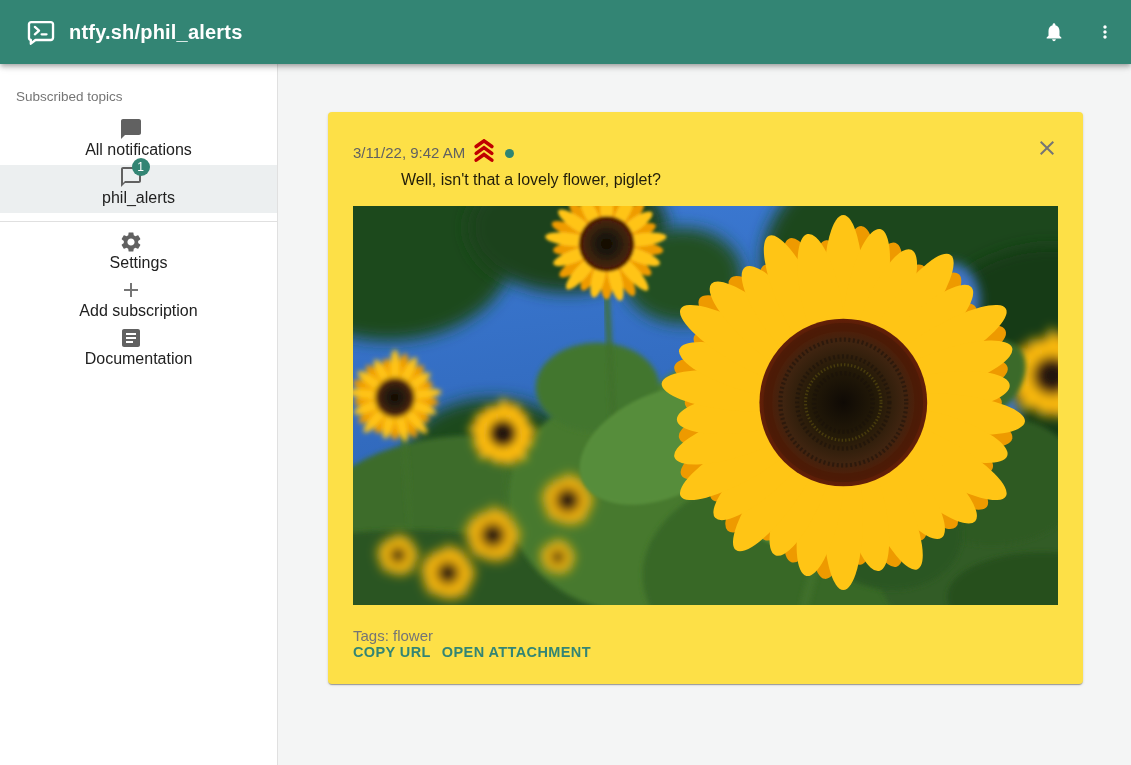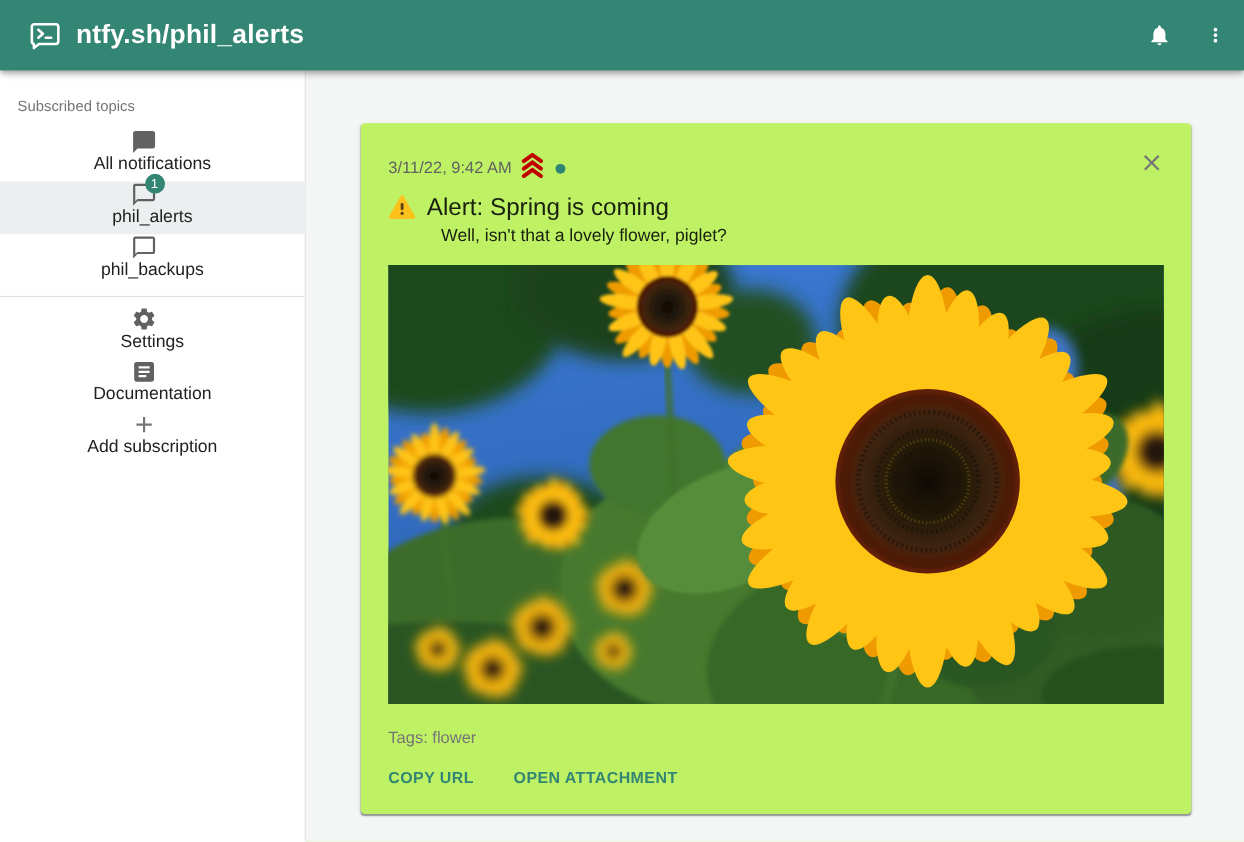--- a/index.html
+++ b/index.html
@@ -3,56 +3,56 @@
 <meta charset="utf-8">
 <style>
   * { margin:0; padding:0; box-sizing:border-box; }
   html,body { width:1131px; height:765px; overflow:hidden; background:#f4f5f5;
     font-family:"Liberation Sans", sans-serif; }
 
   
   .appbar { position:fixed; top:0; left:0; width:1131px; height:64px; background:#338574;
     display:flex; align-items:center; padding:0 14px 0 26px; z-index:30;
     box-shadow:0 2px 4px -1px rgba(0,0,0,.2), 0 4px 5px 0 rgba(0,0,0,.14), 0 1px 10px 0 rgba(0,0,0,.12); }
-  .appbar-title { color:#fff; font-size:24px; font-weight:700; letter-spacing:.2px; margin-left:13px; }
+  .appbar-title { color:#fff; font-size:20px; font-weight:700; letter-spacing:.2px; margin-left:13px; }
   .appbar-spacer { flex:1; }
   .appbar-actions { display:flex; align-items:center; gap:27px; }
   .icon-btn { width:24px; height:24px; display:flex; align-items:center; justify-content:center; cursor:pointer; }
 
   
   .sidebar { position:fixed; top:64px; left:0; bottom:0; width:278px; background:#fff;
     border-right:1px solid #e0e0e0; z-index:20; }
   .section-label { padding:25px 16px 13px; font-size:13.5px; color:#757575; }
   .nav-row { height:48px; display:flex; align-items:center; padding:0 16px; cursor:pointer; position:relative;flex-direction:column; }
   .nav-row.selected { background:#eceff0; }
   .nav-icon { width:24px; height:24px; margin-right:16px; position:relative; flex:none; }
   .nav-label { font-size:16px; color:#212121; }
   .badge { position:absolute; top:-7px; left:13px; min-width:18px; height:18px; border-radius:9px;
     background:#338574; color:#fff; font-size:12px; display:flex; align-items:center; justify-content:center;
     padding:0 4px; font-weight:400; }
   .row-end-icon { margin-left:auto; width:22px; height:22px; }
   .divider { height:1px; background:#e0e0e0; margin:8px 0; }
 
   
   .main { position:absolute; top:64px; left:280px; width:851px; height:701px; background:#f4f5f5; }
-  .card { width:755px; margin:48px auto 0; background:#bef264; border-radius:4px; position:relative;
+  .card { width:755px; margin:48px auto 0; background:#fde047; border-radius:4px; position:relative;
     padding:26px 25px 24px;
     box-shadow:0 2px 1px -1px rgba(0,0,0,.2), 0 1px 1px 0 rgba(0,0,0,.14), 0 1px 3px 0 rgba(0,0,0,.12); }
   .card-close { position:absolute; top:24px; right:24px; width:24px; height:24px; cursor:pointer; }
   .meta-row { display:flex; align-items:center; }
   .timestamp { font-size:15px; color:#616161; }
   .prio-icon { margin-left:6px; margin-top:1px; }
   .new-dot { width:9px; height:9px; border-radius:50%; background:#2e8573; margin-left:8px; margin-top:2px; }
   .note-title { margin-top:8px; display:flex; align-items:center; gap:10px;
     font-size:22px; color:rgba(0,0,0,.87); font-weight:400; }
   .note-body { margin-top:5px; font-size:16px; color:rgba(0,0,0,.87);margin-left:48px; }
   .attachment { margin-top:17px; width:705px; height:399px; display:block; cursor:pointer; }
   .attachment svg { display:block; }
   .tags-line { margin-top:22px; font-size:15px; color:#757575; }
-  .actions { margin-top:21px; display:flex; gap:36px; }
+  .actions { display:flex; gap:11px; }
   .text-btn { background:none; border:none; padding:0; cursor:pointer;
     color:#338574; font-family:"Liberation Sans", sans-serif;
     font-size:14.5px; font-weight:bold; letter-spacing:.4px; }
 </style>
 </head>
 <body>
 
 <header class="appbar">
   <span class="icon-btn" style="width:30px;height:27px">
     <svg width="30" height="27" viewBox="0 0 24 22" fill="none" stroke="#fff" stroke-width="1.9" stroke-linecap="round" stroke-linejoin="round">
@@ -92,57 +92,49 @@
   <div class="nav-row selected">
     <span class="nav-icon">
       <svg width="24" height="24" viewBox="0 0 24 24" fill="#616161">
         <path d="M20 2H4c-1.1 0-2 .9-2 2v18l4-4h14c1.1 0 2-.9 2-2V4c0-1.1-.9-2-2-2zm0 14H6l-2 2V4h16v12z"></path>
       </svg>
       <span class="badge">1</span>
     </span>
     <span class="nav-label">phil_alerts</span>
   </div>
 
-  <div class="nav-row">
-    <span class="nav-icon">
-      <svg width="24" height="24" viewBox="0 0 24 24" fill="#616161">
-        <path d="M20 2H4c-1.1 0-2 .9-2 2v18l4-4h14c1.1 0 2-.9 2-2V4c0-1.1-.9-2-2-2zm0 14H6l-2 2V4h16v12z"></path>
-      </svg>
-    </span>
-    <span class="nav-label">phil_backups</span>
-  </div>
 
 
   <div class="divider"></div>
 
   <div class="nav-row">
     <span class="nav-icon">
       <svg width="24" height="24" viewBox="0 0 24 24" fill="#616161">
         <path d="M19.14 12.94c.04-.3.06-.61.06-.94 0-.32-.02-.64-.07-.94l2.03-1.58c.18-.14.23-.41.12-.61l-1.92-3.32c-.12-.22-.37-.29-.59-.22l-2.39.96c-.5-.38-1.03-.7-1.62-.94l-.36-2.54c-.04-.24-.24-.41-.48-.41h-3.84c-.24 0-.43.17-.47.41l-.36 2.54c-.59.24-1.13.57-1.62.94l-2.39-.96c-.22-.08-.47 0-.59.22L2.74 8.87c-.12.21-.08.47.12.61l2.03 1.58c-.05.3-.09.63-.09.94s.02.64.07.94l-2.03 1.58c-.18.14-.23.41-.12.61l1.92 3.32c.12.22.37.29.59.22l2.39-.96c.5.38 1.03.7 1.62.94l.36 2.54c.05.24.24.41.48.41h3.84c.24 0 .44-.17.47-.41l.36-2.54c.59-.24 1.13-.56 1.62-.94l2.39.96c.22.08.47 0 .59-.22l1.92-3.32c.12-.22.07-.47-.12-.61l-2.01-1.58zM12 15.6c-1.98 0-3.6-1.62-3.6-3.6s1.62-3.6 3.6-3.6 3.6 1.62 3.6 3.6-1.62 3.6-3.6 3.6z"></path>
       </svg>
     </span>
     <span class="nav-label">Settings</span>
   </div>
 
   <div class="nav-row">
     <span class="nav-icon">
+      <svg width="24" height="24" viewBox="0 0 24 24" fill="#757575">
+        <path d="M19 13h-6v6h-2v-6H5v-2h6V5h2v6h6v2z"></path>
+      </svg>
+    </span>
+    <span class="nav-label">Add subscription</span>
+  </div>
+
+  <div class="nav-row">
+    <span class="nav-icon">
       <svg width="24" height="24" viewBox="0 0 24 24" fill="#616161">
         <path d="M19 3H5c-1.1 0-2 .9-2 2v14c0 1.1.9 2 2 2h14c1.1 0 2-.9 2-2V5c0-1.1-.9-2-2-2zm-5 14H7v-2h7v2zm3-4H7v-2h10v2zm0-4H7V7h10v2z"></path>
       </svg>
     </span>
     <span class="nav-label">Documentation</span>
-  </div>
-
-  <div class="nav-row">
-    <span class="nav-icon">
-      <svg width="24" height="24" viewBox="0 0 24 24" fill="#757575">
-        <path d="M19 13h-6v6h-2v-6H5v-2h6V5h2v6h6v2z"></path>
-      </svg>
-    </span>
-    <span class="nav-label">Add subscription</span>
   </div>
 </nav>
 
 <main class="main">
   <section class="card">
 
     <span class="card-close">
       <svg width="24" height="24" viewBox="0 0 24 24" fill="#757575">
         <path d="M19 6.41L17.59 5 12 10.59 6.41 5 5 6.41 10.59 12 5 17.59 6.41 19 12 13.41 17.59 19 19 17.59 13.41 12z"></path>
       </svg>
@@ -153,30 +145,20 @@
       <span class="prio-icon">
         <svg width="26" height="23" viewBox="0 0 24 22" fill="none" stroke="#c00000" stroke-width="3.4" stroke-linecap="round">
           <path d="M4.5 7.2 L12 1.8 L19.5 7.2"></path>
           <path d="M4.5 13.7 L12 8.3 L19.5 13.7"></path>
           <path d="M4.5 20.2 L12 14.8 L19.5 20.2"></path>
         </svg>
       </span>
       <span class="new-dot"></span>
     </div>
 
-    <h2 class="note-title">
-      <span style="display:flex">
-        <svg width="25" height="25" viewBox="0 0 24 24">
-          <polygon points="12,3 22,20.6 2,20.6" fill="#fcc21b" stroke="#fcc21b" stroke-width="3" stroke-linejoin="round"></polygon>
-          <rect x="10.8" y="8.2" width="2.5" height="6.3" rx="1.2" fill="#5f4313"></rect>
-          <circle cx="12.05" cy="17.3" r="1.45" fill="#5f4313"></circle>
-        </svg>
-      </span>
-      <span>Alert: Spring is coming</span>
-    </h2>
 
     <p class="note-body">Well, isn't that a lovely flower, piglet?</p>
 
     <figure class="attachment" role="img" aria-label="Photo attachment: large sunflower in focus with blurred sunflower field, green leaves and blue sky behind">
       <svg id="photo-svg" width="705" height="399" viewBox="0 0 706 400" preserveAspectRatio="none">
         <defs>
           <linearGradient id="skyG" x1="0" y1="0" x2="0.25" y2="1">
             <stop offset="0" stop-color="#3c7ad4"></stop>
             <stop offset="1" stop-color="#2a5fae"></stop>
           </linearGradient>

